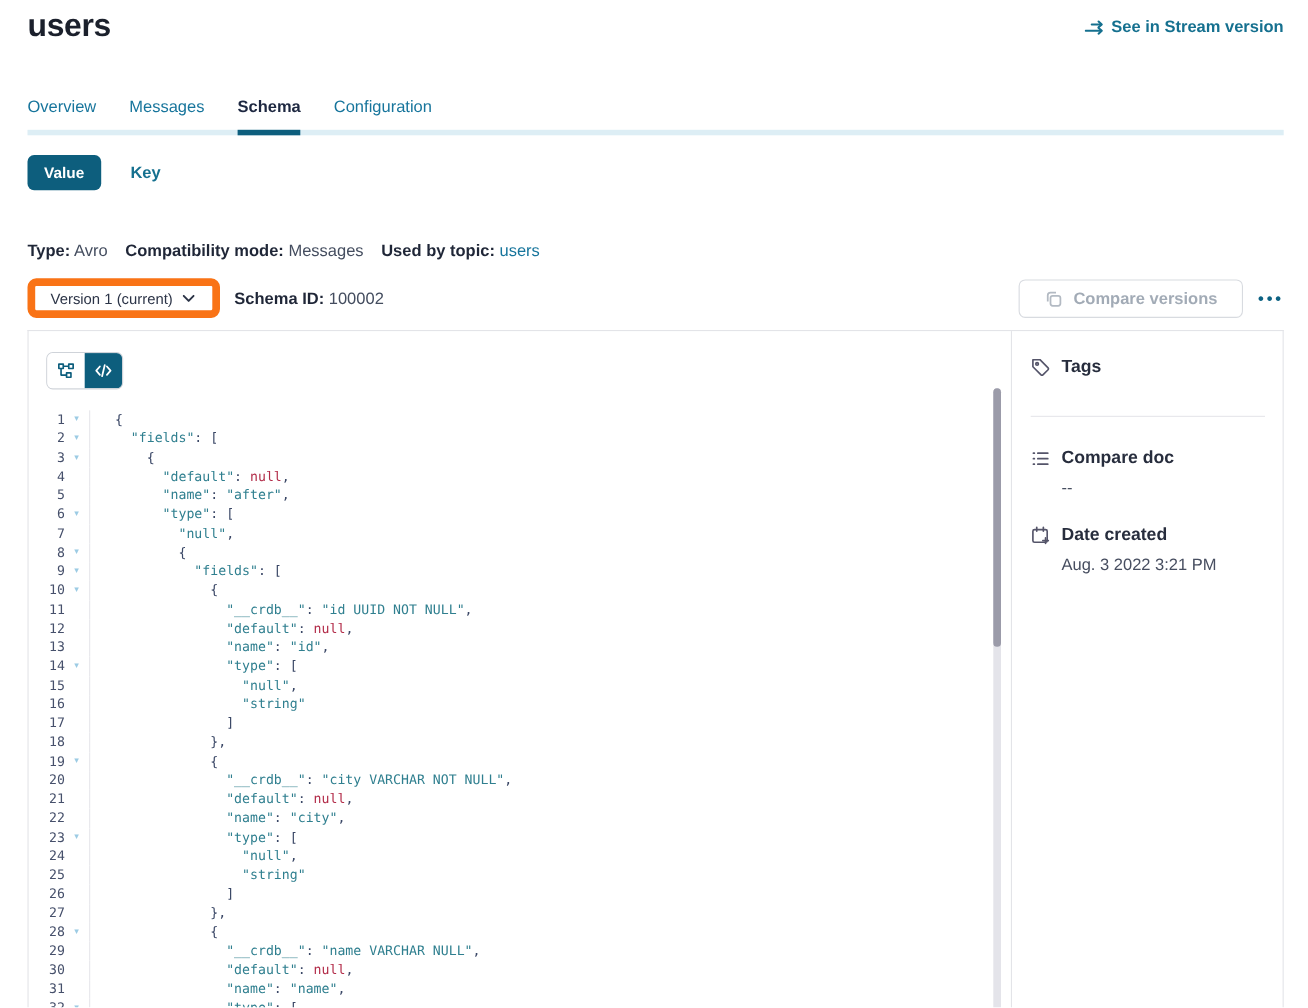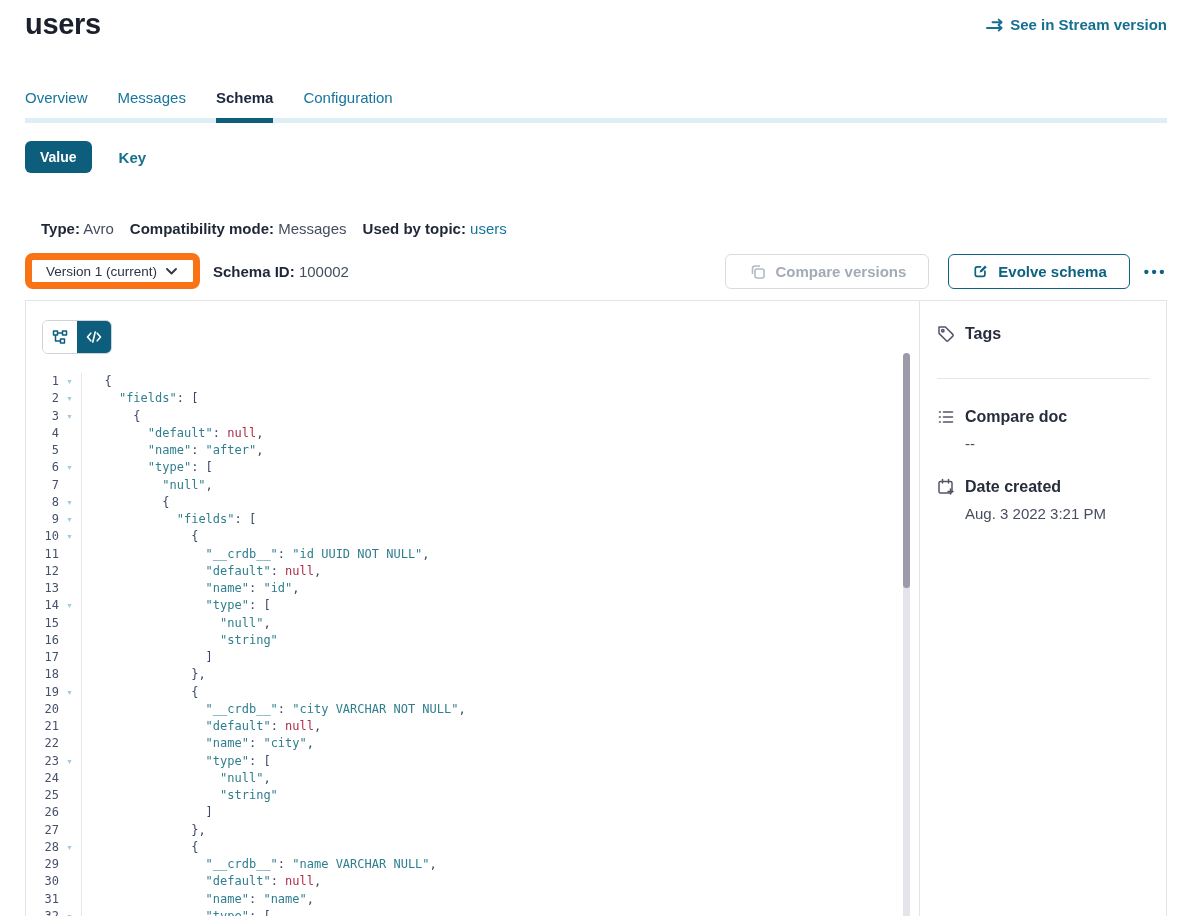--- a/index.html
+++ b/index.html
@@ -15,21 +15,21 @@
   .tabs { position:absolute; left:25px; right:22px; top:89px; display:flex; gap:30px; border-bottom:5px solid #ddeef5; }
   .tab { font-size:15px; font-weight:500; color:#17759c; padding-bottom:12px; margin-bottom:-5px; border-bottom:5px solid transparent; cursor:pointer; }
   .tab.active { color:#1d2740; font-weight:600; border-bottom-color:#0d5e7d; }
 
   
   .toggle-row { position:absolute; left:25px; top:141px; display:flex; align-items:center; gap:27px; }
   .value-btn { background:#0d5e7d; color:#fff; font-size:14px; font-weight:600; padding:8px 15px; border-radius:6px; cursor:pointer; }
   .key-link { color:#15708f; font-size:15px; font-weight:600; cursor:pointer; }
 
   
-  .meta-row { position:absolute; left:41px; top:220px; display:flex; gap:16px; font-size:15px; color:#444d5f; }
+  .meta-row { position:absolute; left:25px; top:220px; display:flex; gap:16px; font-size:15px; color:#444d5f; }
   .meta-row b { color:#1f2637; font-weight:700; }
   .meta-link { color:#17759c; cursor:pointer; }
 
   
   .version-row { position:absolute; left:25px; right:22px; top:253px; display:flex; align-items:center; }
   .version-select { width:175px; height:36px; border:7px solid #f97316; border-radius:8px; background:#fff; display:flex; align-items:center; justify-content:space-between; padding:0 13px 0 14px; font-size:13.5px; color:#2c3447; cursor:pointer; }
   .schema-id { margin-left:13px; font-size:15px; color:#444d5f; }
   .schema-id b { color:#1f2637; }
   .actions { margin-left:auto; display:flex; align-items:center; }
   .btn { height:35px; display:flex; align-items:center; gap:9px; padding:0 22px; border-radius:6px; background:#fff; font-size:15px; cursor:pointer; }
@@ -124,29 +124,20 @@
     <div class="actions">
       <div class="btn btn-compare">
         <span class="sb-icon">
           <svg width="17" height="17" viewBox="0 0 17 17" fill="none" stroke="#b3bac3" stroke-width="1.6" stroke-linejoin="round">
             <rect x="6" y="6" width="9" height="9" rx="2"></rect>
               <path d="M3.5 11 V5.5 a2.5 2.5 0 0 1 2.5 -2.5 H11"></path>
           </svg>
         </span>
         <span>Compare versions</span>
       </div>
-      <div class="btn btn-evolve">
-        <span class="sb-icon">
-          <svg width="17" height="17" viewBox="0 0 17 17" fill="none" stroke="#0d6283" stroke-width="1.7" stroke-linecap="round" stroke-linejoin="round">
-            <path d="M8.5 3.8 H5.1 a1.8 1.8 0 0 0 -1.8 1.8 v6 a1.8 1.8 0 0 0 1.8 1.8 h6 a1.8 1.8 0 0 0 1.8 -1.8 V8.2"></path>
-            <path d="M7.6 9.6 l0.5 -2.2 L13 2.5 l1.7 1.7 -4.9 4.9 -2.2 0.5 z" fill="#0d6283" stroke="none"></path>
-          </svg>
-        </span>
-        <span>Evolve schema</span>
-      </div>
       <div class="more-btn">•••</div>
     </div>
   </div>
 
   <div class="panel">
 
     <div class="code-pane">
       <div class="editor-toolbar">
         <div class="tb-btn">
           <span class="sb-icon">

